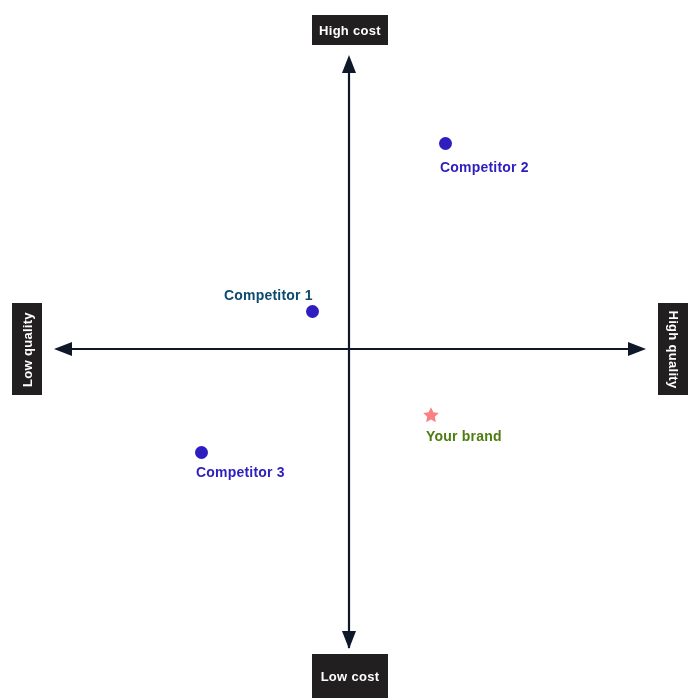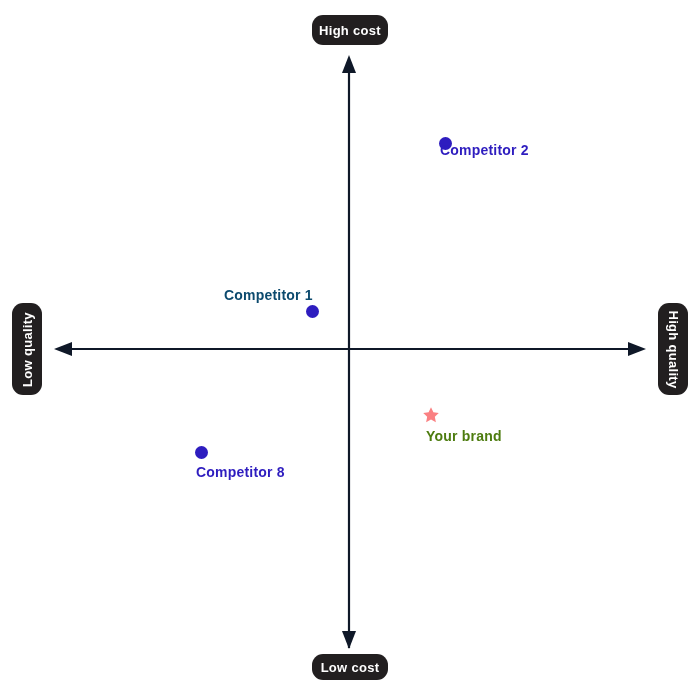--- a/index.html
+++ b/index.html
@@ -35,35 +35,34 @@
     background: #221F20;
     color: #ffffff;
     font-size: 13px;
     font-weight: bold;
     letter-spacing: 0.3px;
     display: flex;
     align-items: center;
     justify-content: center;
     box-sizing: border-box;
     white-space: nowrap;
-    border-radius: 11px;
   }
 
   .chip-top {
     left: 312px;
     top: 15px;
     width: 76px;
     height: 30px;
   }
 
   .chip-bottom {
     left: 312px;
     top: 654px;
     width: 76px;
-    height: 26px;
+    height: 44px;
   }
 
   .chip-left {
     left: 12px;
     top: 303px;
     width: 30px;
     height: 92px;
   }
 
   .chip-right {
@@ -106,21 +105,21 @@
   .point-label {
     position: absolute;
     font-size: 14px;
     font-weight: bold;
     letter-spacing: 0.2px;
     white-space: nowrap;
   }
 
   
   .pt-c2 .dot   { left: 439px; top: 137px; }
-  .pt-c2 .point-label { left: 440px; top: 142px; }
+  .pt-c2 .point-label { left: 440px; top: 159px; }
 
   
   .pt-c1 .point-label { left: 224px; top: 287px; }
   .pt-c1 .dot   { left: 306px; top: 305px; }
 
   
   .pt-c3 .dot   { left: 195px; top: 446px; }
   .pt-c3 .point-label { left: 196px; top: 464px; }
 
   
@@ -173,21 +172,21 @@
     <span class="point-label" style="color:#2E1DBF;">Competitor 2</span>
   </div>
 
   <div class="point-group pt-c1">
     <span class="point-label" style="color:#0c4a6e;">Competitor 1</span>
     <span class="dot" style="background:#2E1DBF;"></span>
   </div>
 
   <div class="point-group pt-c3">
     <span class="dot" style="background:#2E1DBF;"></span>
-    <span class="point-label" style="color:#2E1DBF;">Competitor 8</span>
+    <span class="point-label" style="color:#2E1DBF;">Competitor 3</span>
   </div>
 
   <div class="point-group pt-brand">
     <svg class="star" viewBox="0 0 24 24">
       <path d="M12 1.6 L15.2 8.4 L22.4 9.3 L17.1 14.3 L18.5 21.6 L12 18.0 L5.5 21.6 L6.9 14.3 L1.6 9.3 L8.8 8.4 Z" fill="#FA8082"></path>
     </svg>
     <span class="point-label" style="color:#4d7c0f;">Your brand</span>
   </div>
 
 </div>

